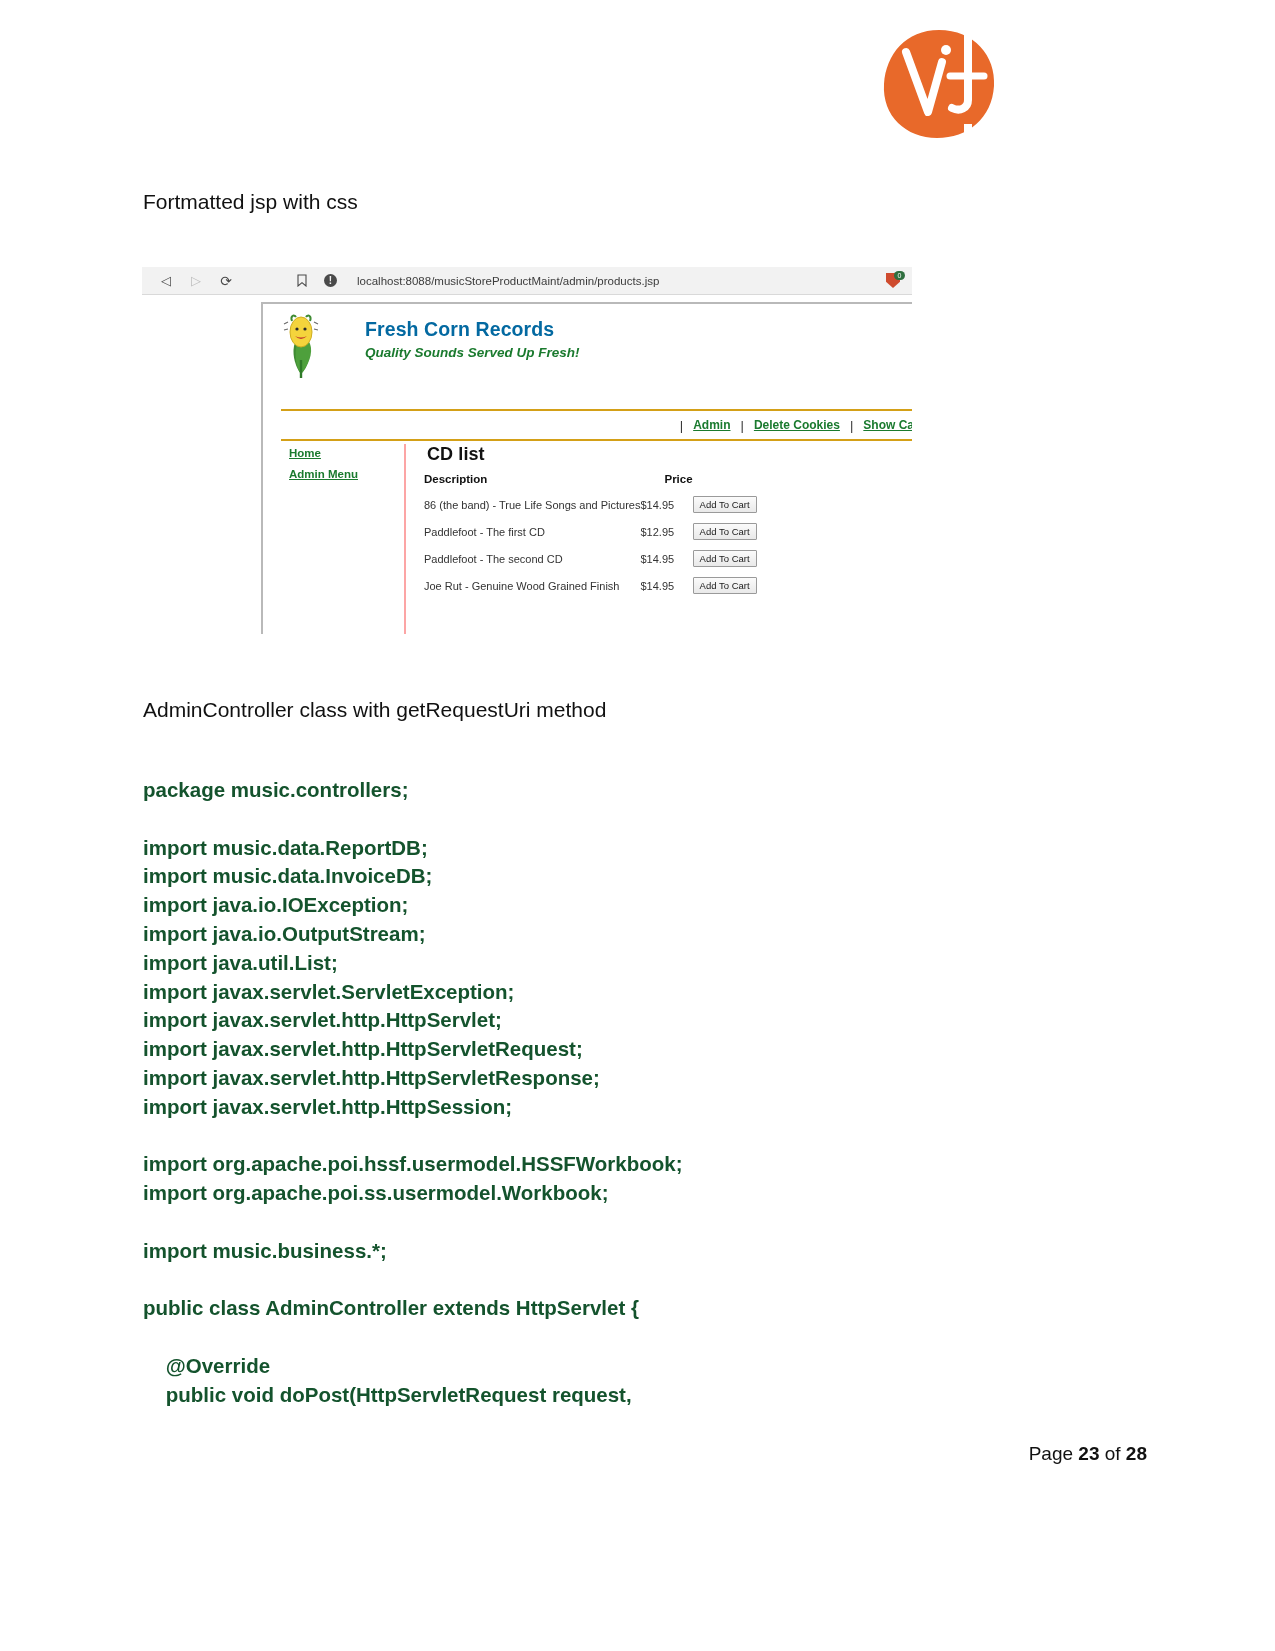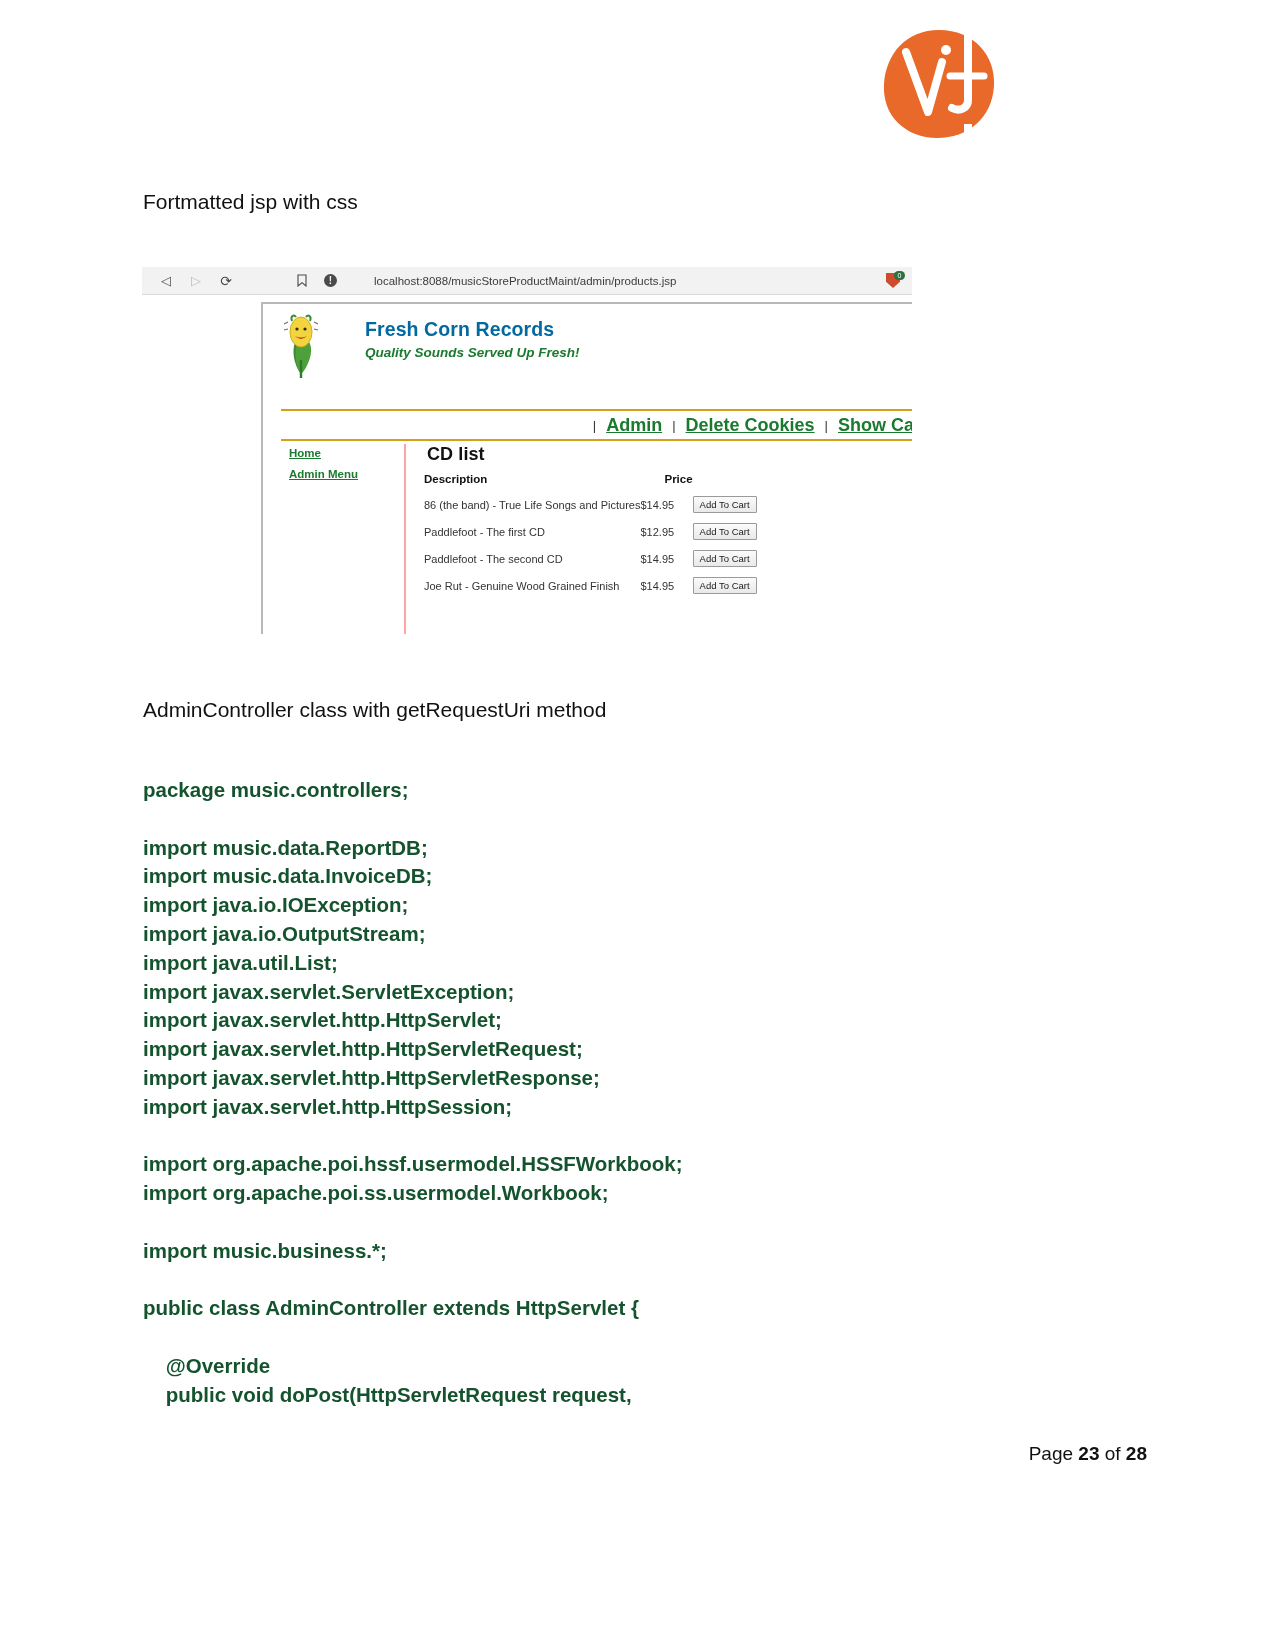--- a/index.html
+++ b/index.html
@@ -138,21 +138,21 @@
     border-radius: 50%;
     background: #4a4a4a;
     color: #f2f2f2;
     font-size: 10px;
     font-weight: 700;
     line-height: 13px;
     text-align: center;
     flex: 0 0 auto;
   }
   .tb-url {
-    margin-left: 25px;
+    margin-left: 8px;
     font-size: 11.5px;
     color: #3c3c3c;
     white-space: nowrap;
     overflow: hidden;
     text-overflow: ellipsis;
     padding-left: 12px;
   }
   .tb-right {
     margin-left: auto;
     margin-right: 8px;
@@ -240,21 +240,21 @@
     align-items: center;
     justify-content: flex-end;
   }
   .nav-sep {
     color: #333;
     font-size: 13px;
     margin: 0 10px;
     user-select: none;
   }
   .nav-link {
-    font-size: 18px;
+    font-size: 12px;
     font-weight: 700;
     color: #1a7a2e;
     text-decoration: underline;
     white-space: nowrap;
     cursor: pointer;
   }
 
   .content-row {
     position: absolute;
     left: 18px;

